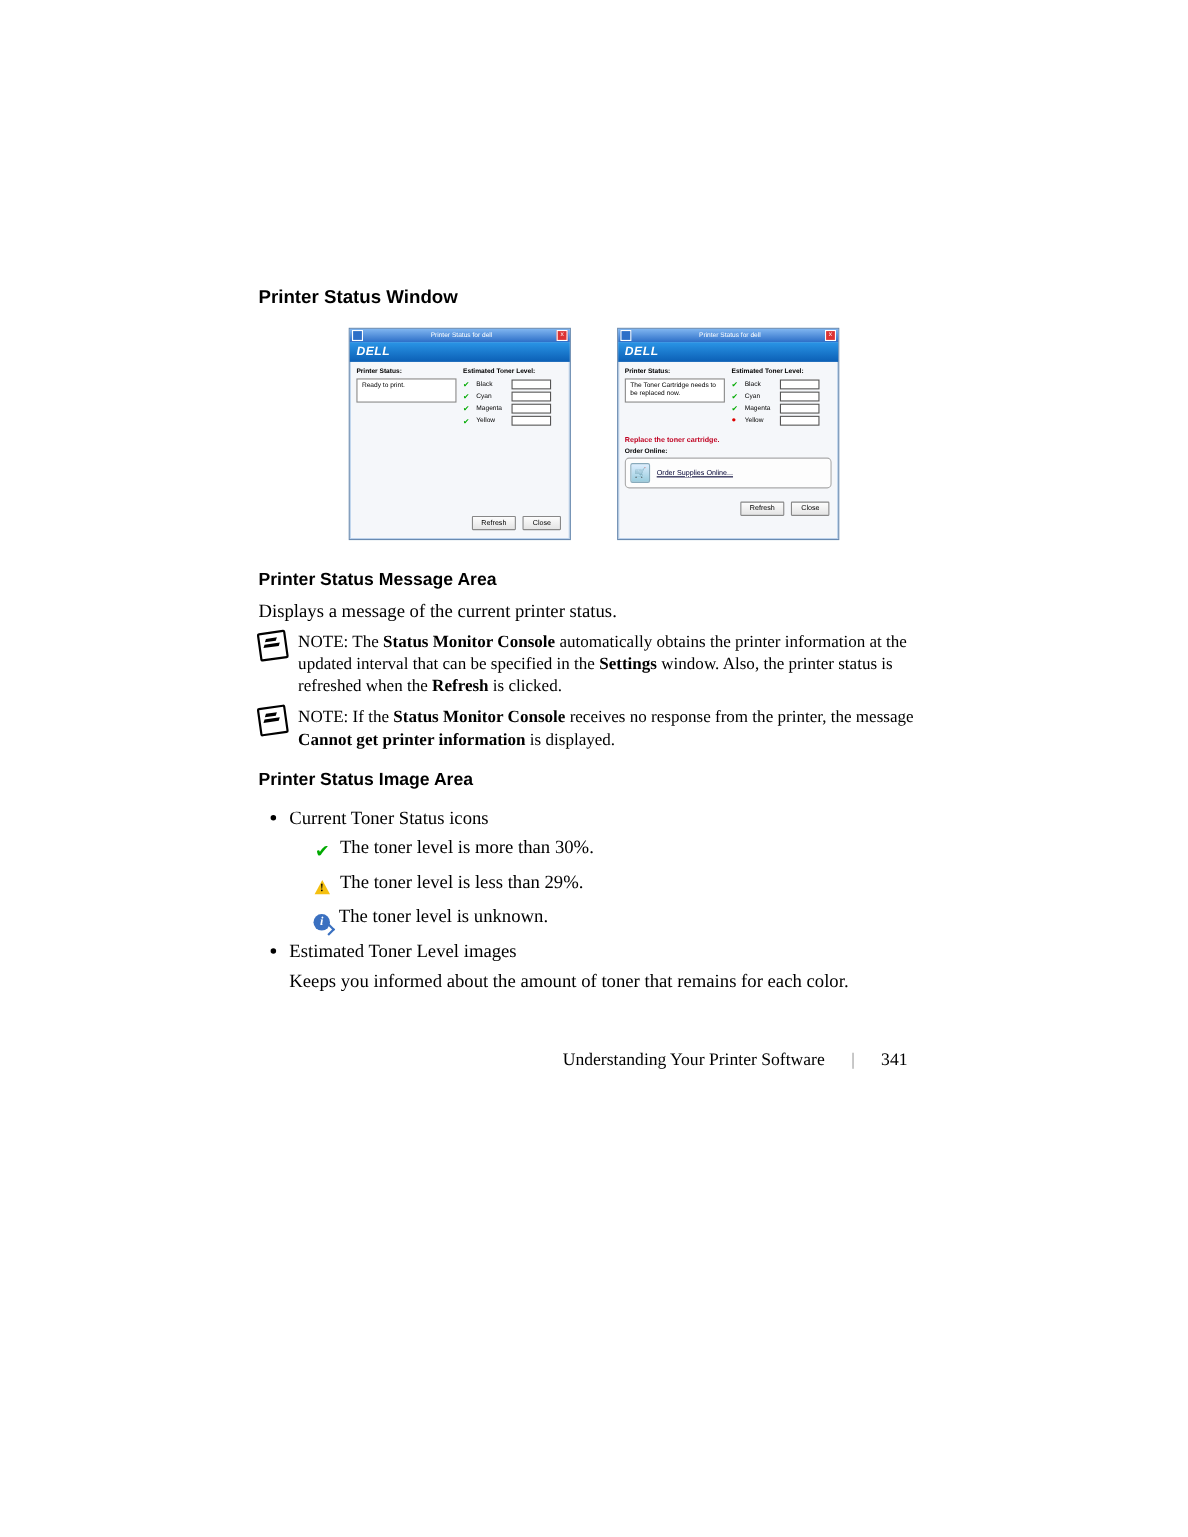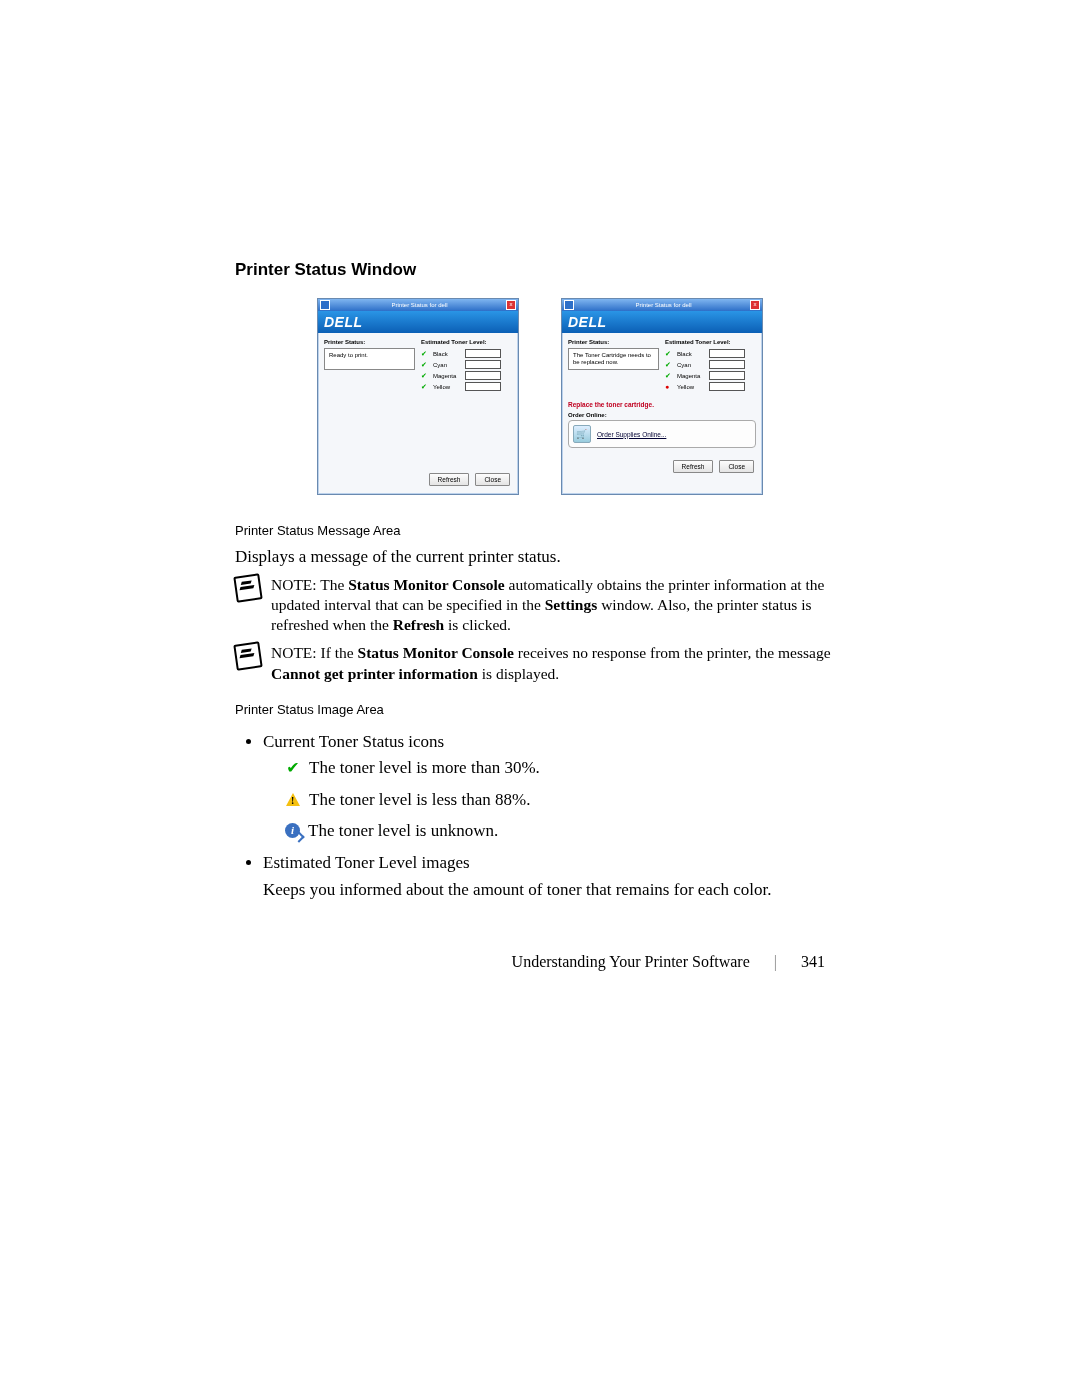--- a/index.html
+++ b/index.html
@@ -55,21 +55,21 @@
   }
   .titlebar .ttext { flex:1; text-align:center; }
   .titlebar .tclose {
     width:8px;height:8px;background:#d33;border:1px solid #fff;color:#fff;line-height:6px;text-align:center;font-size:6px;
   }
   .logo-strip {
     background: linear-gradient(#2a95e6, #0b5fb5);
     color: #fff;
     font-weight: bold;
     font-style: italic;
-    font-size: 14px;
+    font-size: 11px;
     padding: 3px 6px;
     letter-spacing: 0.5px;
   }
   .win-body { padding: 6px; }
   .cols { display:flex; gap:6px; }
   .col-l { flex:1; }
   .col-r { flex:1; }
   .label-sm { font-weight:bold; font-size:6px; margin-bottom:3px; }
   .status-box {
     border:1px solid #888; background:#fff; padding:3px 4px; min-height:14px; font-size:6px; line-height:1.2;
@@ -107,22 +107,22 @@
     display:flex; justify-content:flex-end; gap:6px; padding:6px 8px 8px;
   }
   .win-btn {
     border:1px solid #888; background:linear-gradient(#fdfdfd,#e4e4e4);
     padding:2px 8px; font-size:6.5px; border-radius:1px;
   }
   .spacer-tall { height:68px; }
 
   h3.subhead {
     font-family: Arial, Helvetica, sans-serif;
-    font-weight: normal;
-    font-size: 13px;
+    font-weight: bold;
+    font-size: 16px;
     margin: 18px 0 8px 0;
   }
   .note-block {
     display:flex; gap:10px; margin: 6px 0 8px 0;
     font-family: Liberation Serif, serif;
   }
   .note-icon {
     width:22px;height:22px;flex:0 0 22px;
     background:#fff;border:2px solid #000;border-radius:2px;
     transform: rotate(-8deg);
@@ -133,21 +133,21 @@
     background:#000; transform: skewX(-25deg);
   }
   .note-icon::after{
     content:""; position:absolute; left:5px; top:4px; width:10px; height:3px;
     background:#000; transform: skewX(-25deg);
   }
   .note-text { font-size:15.5px; line-height:1.3; }
   .list-lvl1 { margin: 12px 0 0 28px; padding:0; }
   .list-lvl1 > li { font-size:17px; line-height:1.5; margin-bottom:4px; list-style: disc; }
   .list-lvl1 .desc { display:block; margin:2px 0 8px 0; }
-  .icon-line { display:flex; align-items:center; gap:8px; margin:1px 0 6px 22px; font-size:17px; }
+  .icon-line { display:flex; align-items:flex-end; gap:8px; margin:1px 0 6px 22px; font-size:17px; }
   .ico { width:16px; height:16px; display:inline-flex; align-items:center; justify-content:center; }
   .ico.ok { color:#0a0; font-size:16px; }
   .ico.ok::before{content:"✔";}
   .ico.warn::before{
     content:""; display:block; width:0;height:0;
     border-left:7px solid transparent;border-right:7px solid transparent;border-bottom:13px solid #f5c010;
   }
   .ico.warn { position:relative; }
   .ico.warn::after{content:"!";position:absolute;color:#000;font-size:10px;font-weight:bold;left:6px;top:2px;}
   .ico.stop { width:15px;height:15px;border-radius:50%;background:#e03020;color:#fff;font-size:11px;font-weight:bold;line-height:15px;text-align:center;}
@@ -298,21 +298,21 @@
   <ul class="list-lvl1">
     <li>
       <span>Current Toner Status icons</span>
 
       <div class="icon-line">
         <span class="ico ok"></span>
         <span>The toner level is more than 30%.</span>
       </div>
       <div class="icon-line">
         <span class="ico warn"></span>
-        <span>The toner level is less than 88%.</span>
+        <span>The toner level is less than 29%.</span>
       </div>
       <div class="icon-line">
         <span class="ico info"></span>
         <span>The toner level is unknown.</span>
       </div>
     </li>
     <li>
       <span>Estimated Toner Level images</span>
       <span class="desc">Keeps you informed about the amount of toner that remains for each color.</span>
     </li>

